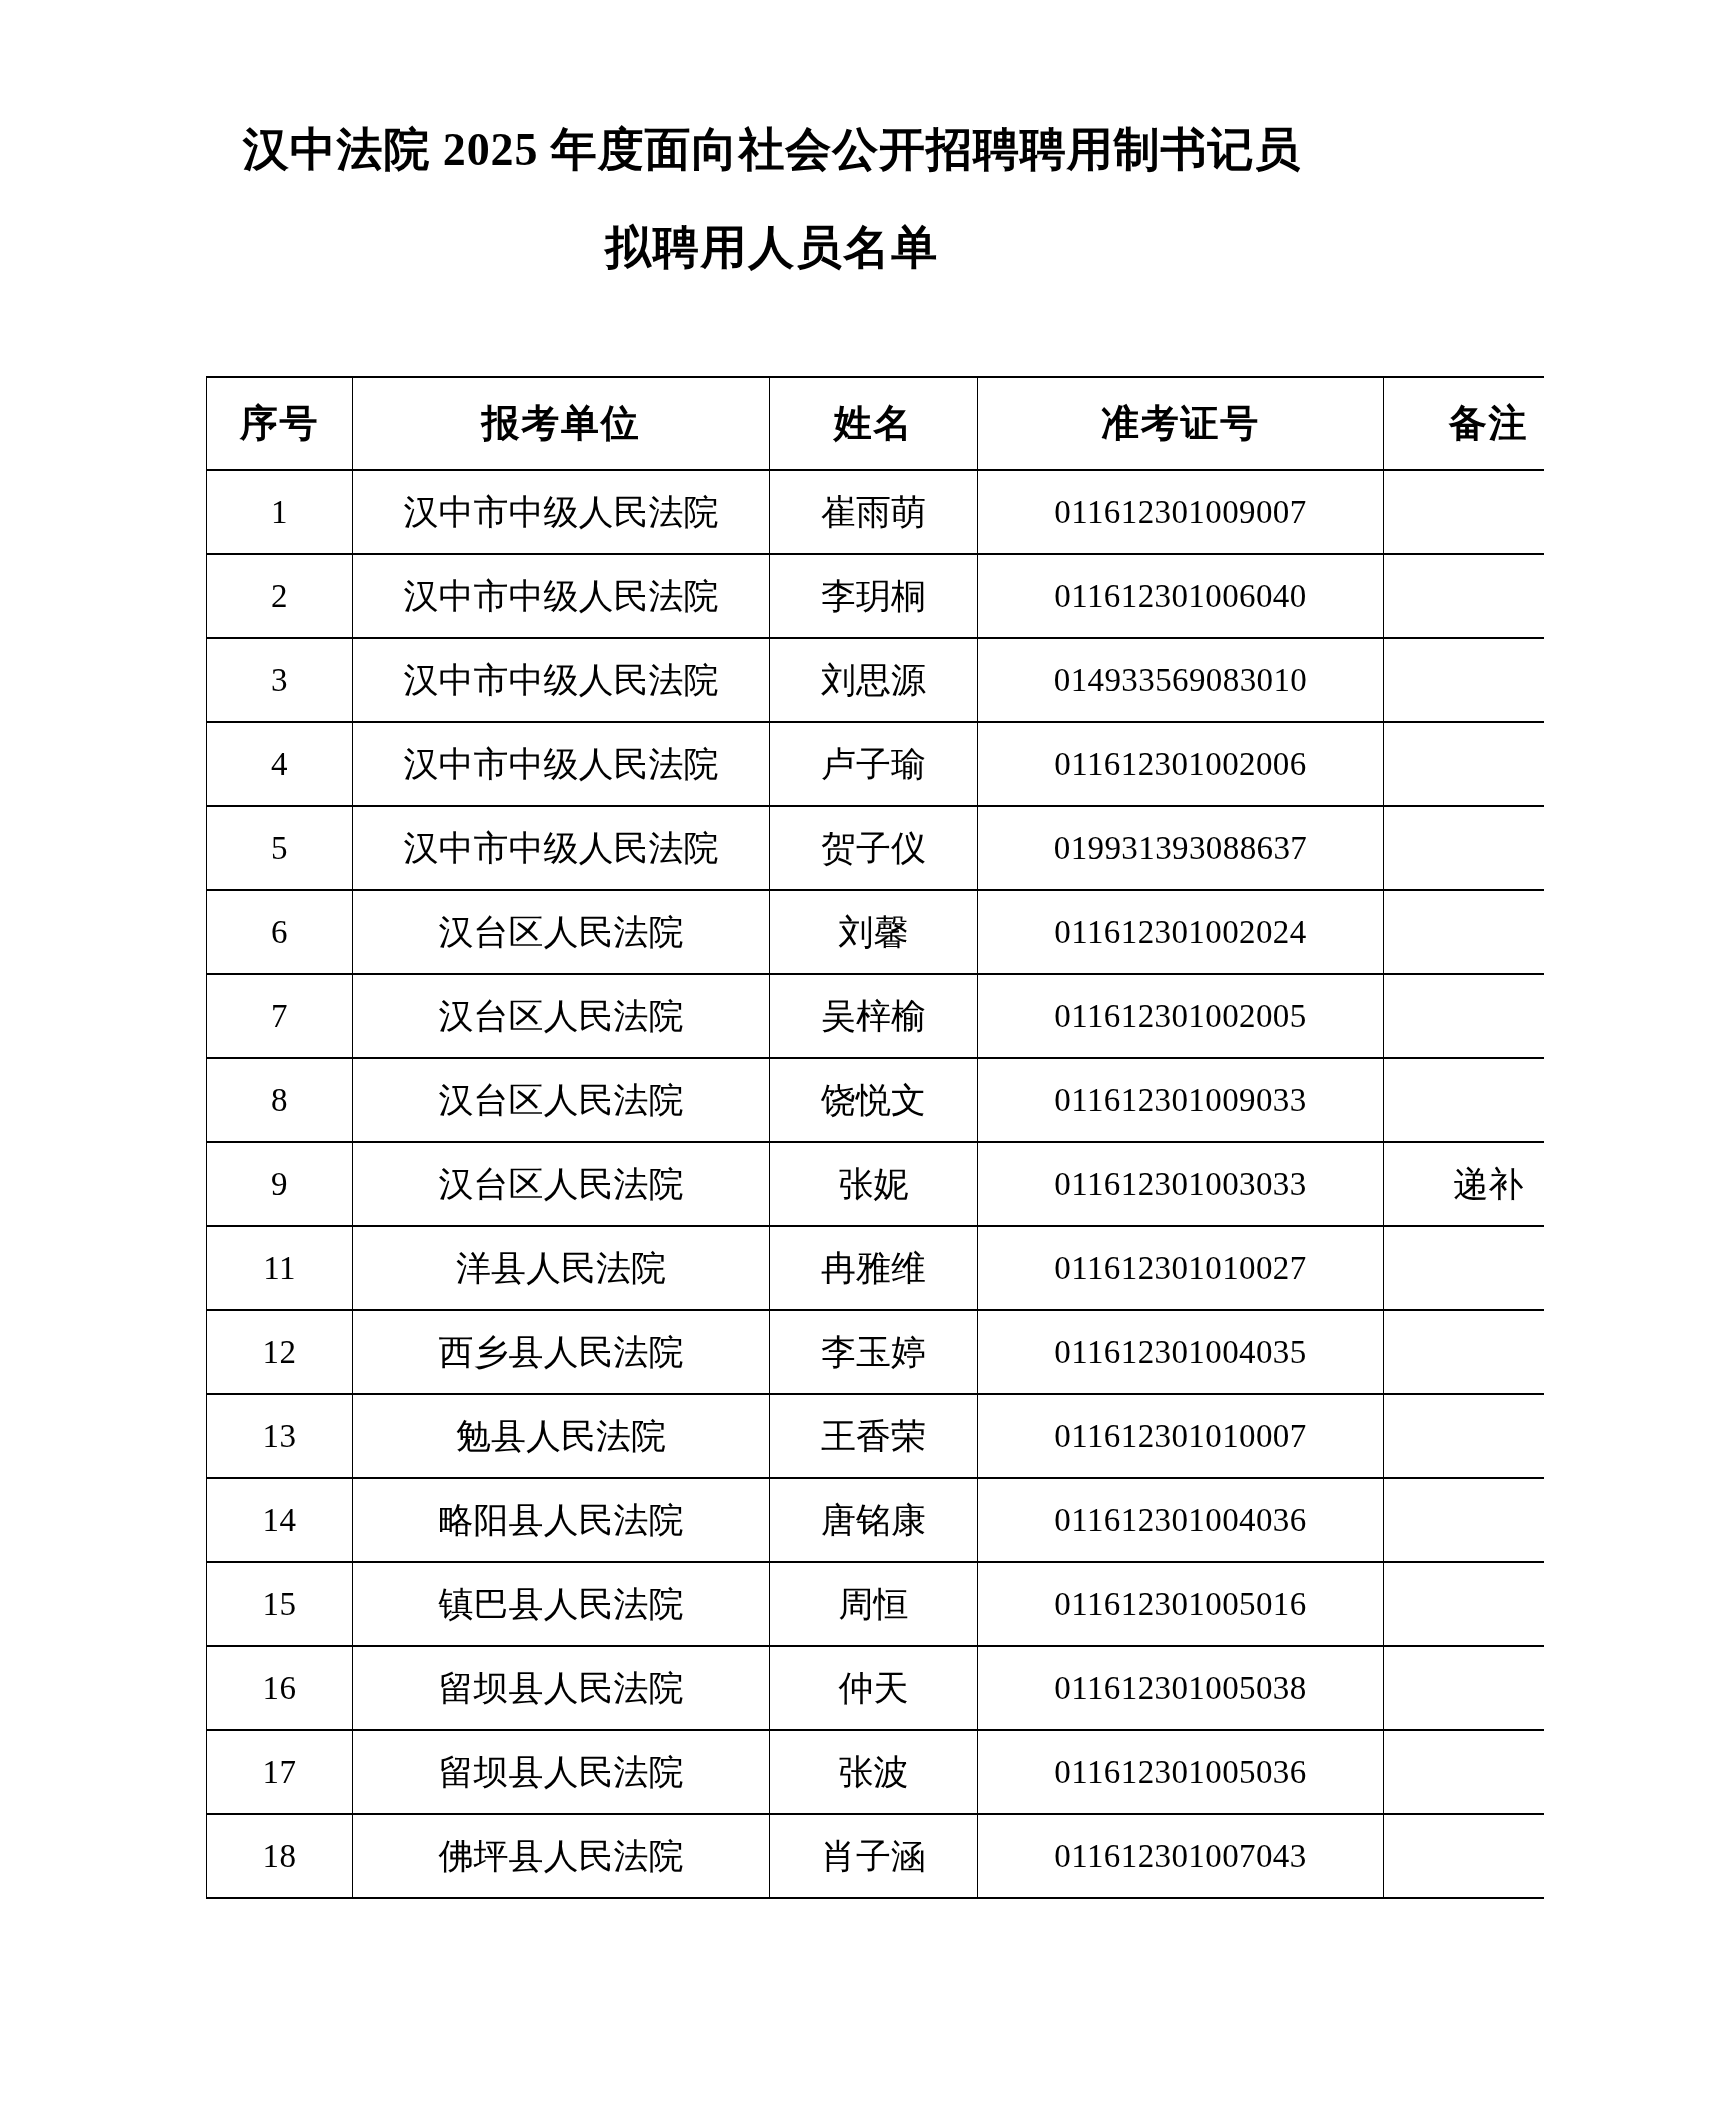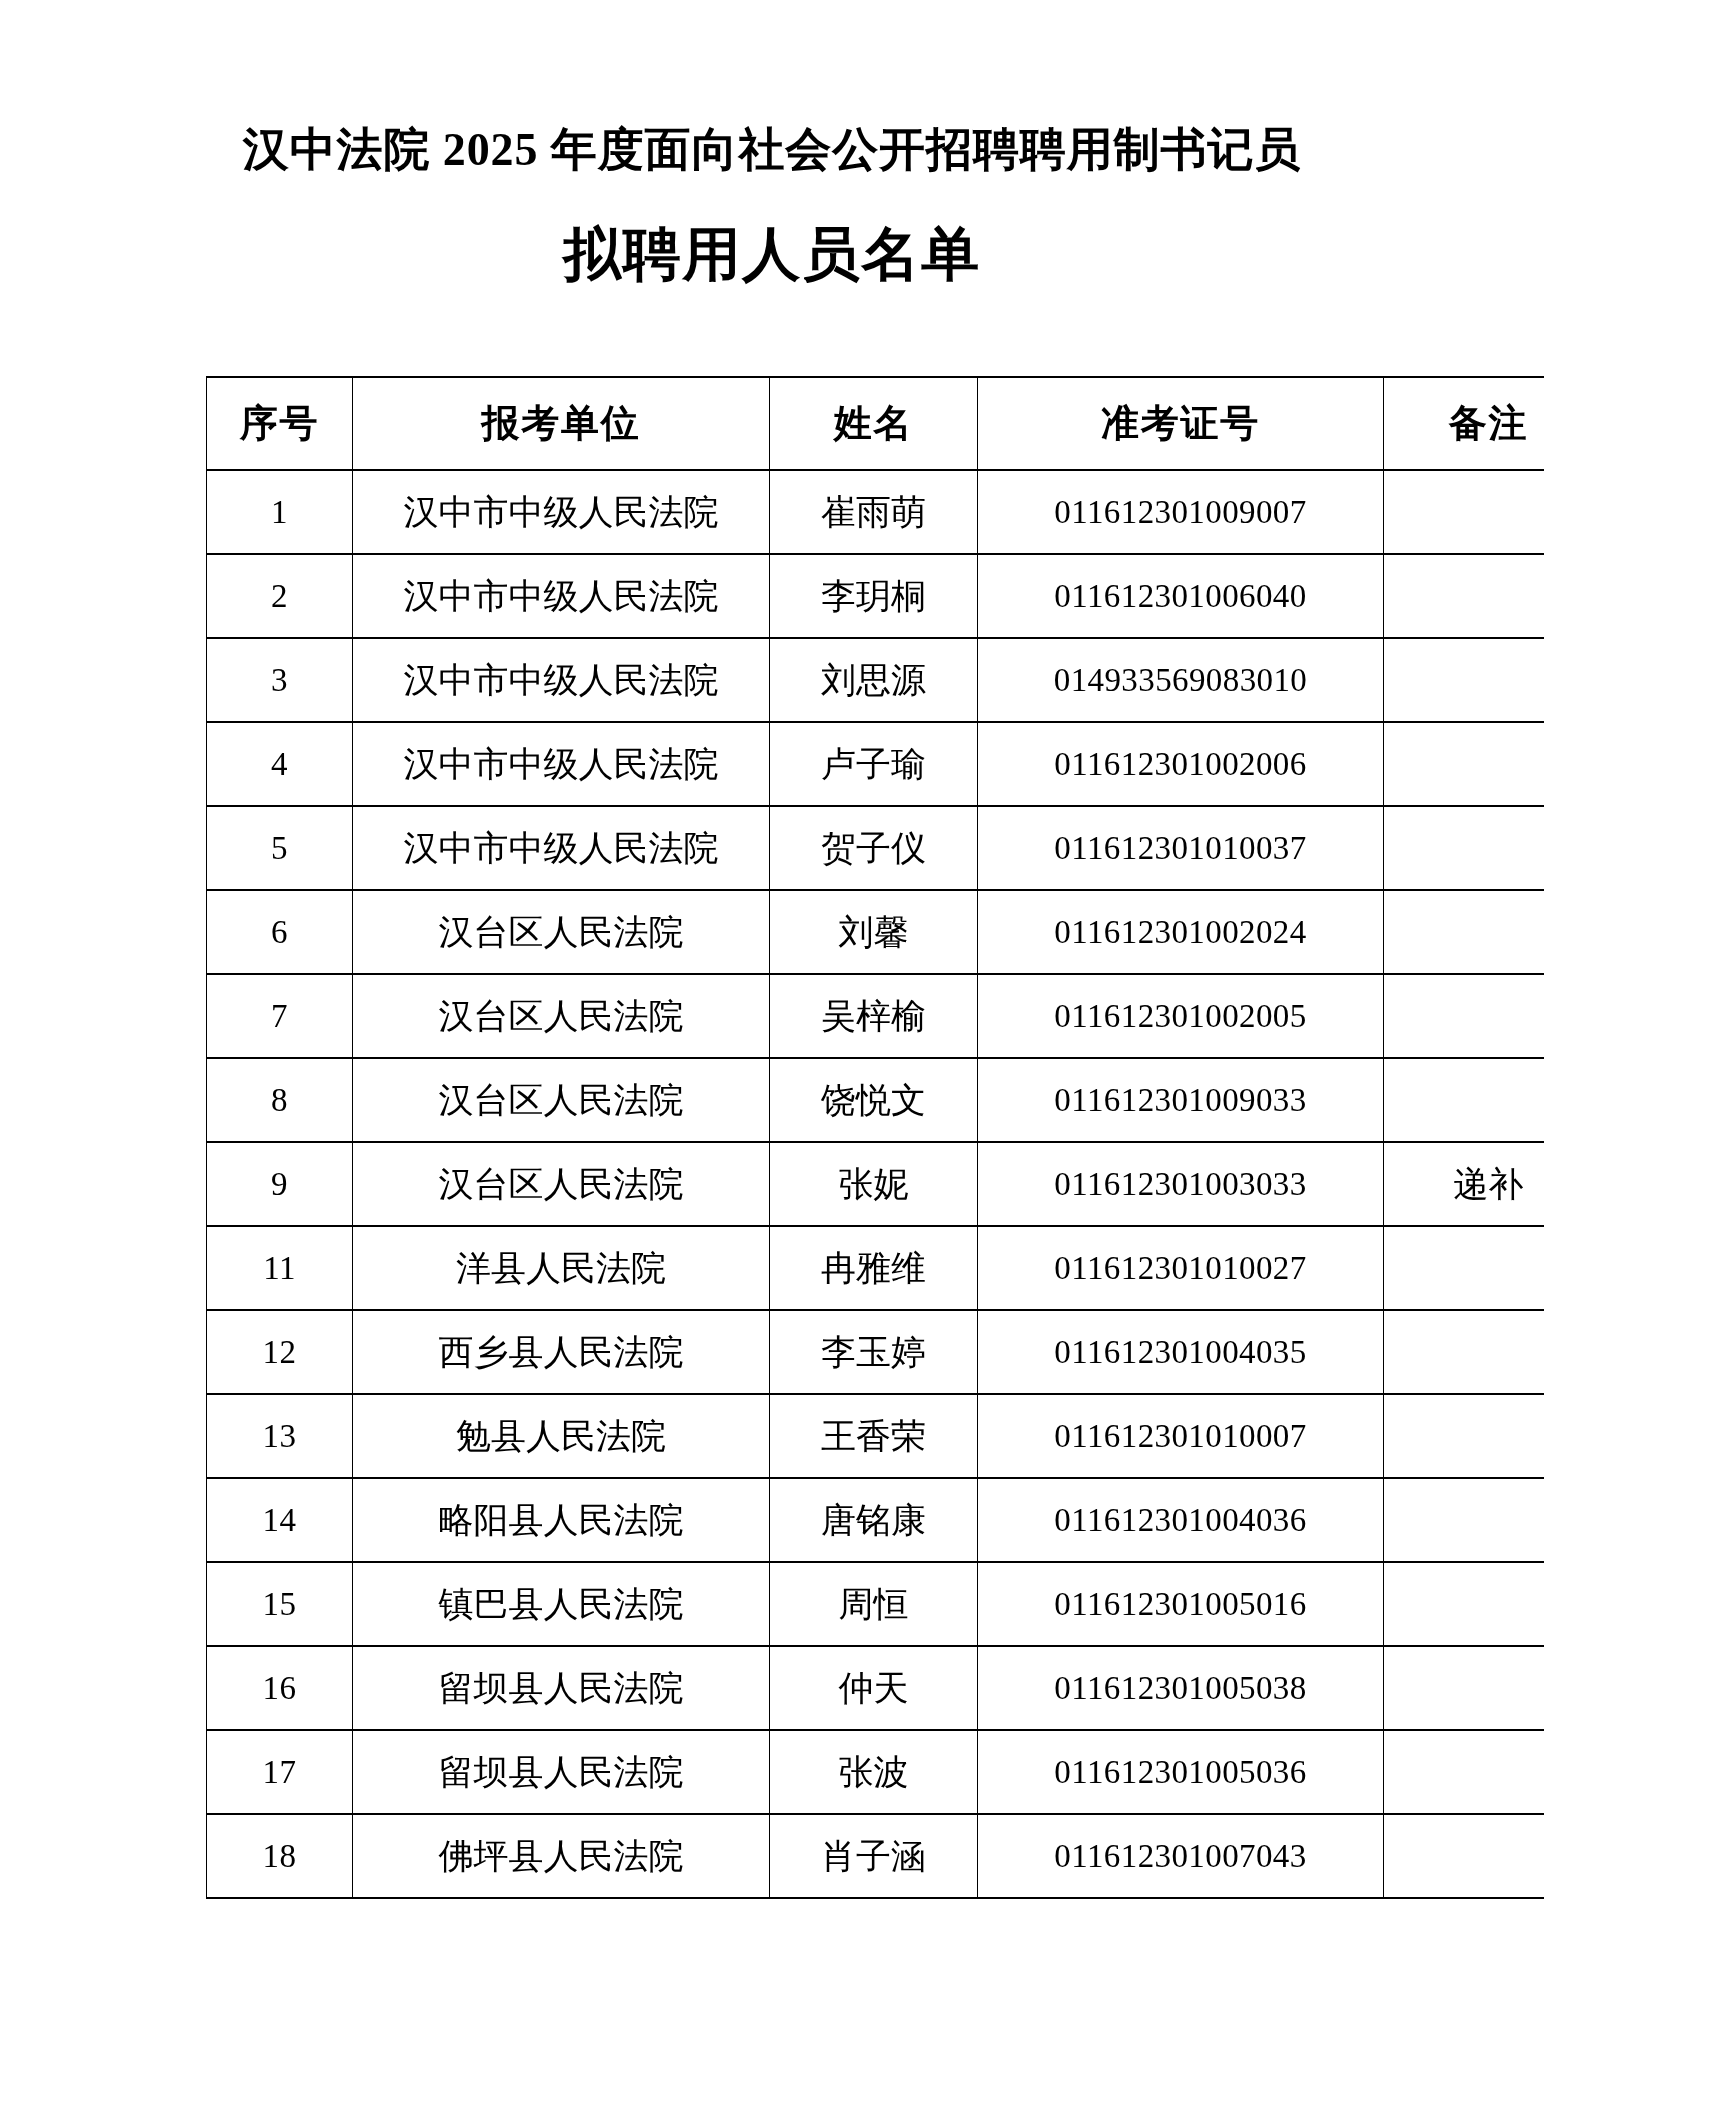--- a/index.html
+++ b/index.html
@@ -26,21 +26,21 @@
     font-family: "Liberation Serif", "DejaVu Serif", serif;
     letter-spacing: 0.9px;
     line-height: 1.2;
   }
   .doc-subtitle {
     position: absolute;
     top: 220px;
     left: 0;
     width: 100%;
     text-align: center;
-    font-size: 58px;
+    font-size: 46px;
     font-weight: bold;
     font-family: "Liberation Serif", "DejaVu Serif", serif;
     letter-spacing: 1.7px;
     line-height: 1.2;
   }
   table.roster {
     position: absolute;
     left: 206px;
     top: 376px;
     width: 1387px;
@@ -133,21 +133,21 @@
       <td class="num">4</td>
       <td>汉中市中级人民法院</td>
       <td>卢子瑜</td>
       <td class="num">011612301002006</td>
       <td></td>
     </tr>
         <tr>
       <td class="num">5</td>
       <td>汉中市中级人民法院</td>
       <td>贺子仪</td>
-      <td class="num">011612301010037</td>
+      <td class="num">019931393088637</td>
       <td></td>
     </tr>
         <tr>
       <td class="num">6</td>
       <td>汉台区人民法院</td>
       <td>刘馨</td>
       <td class="num">011612301002024</td>
       <td></td>
     </tr>
         <tr>

